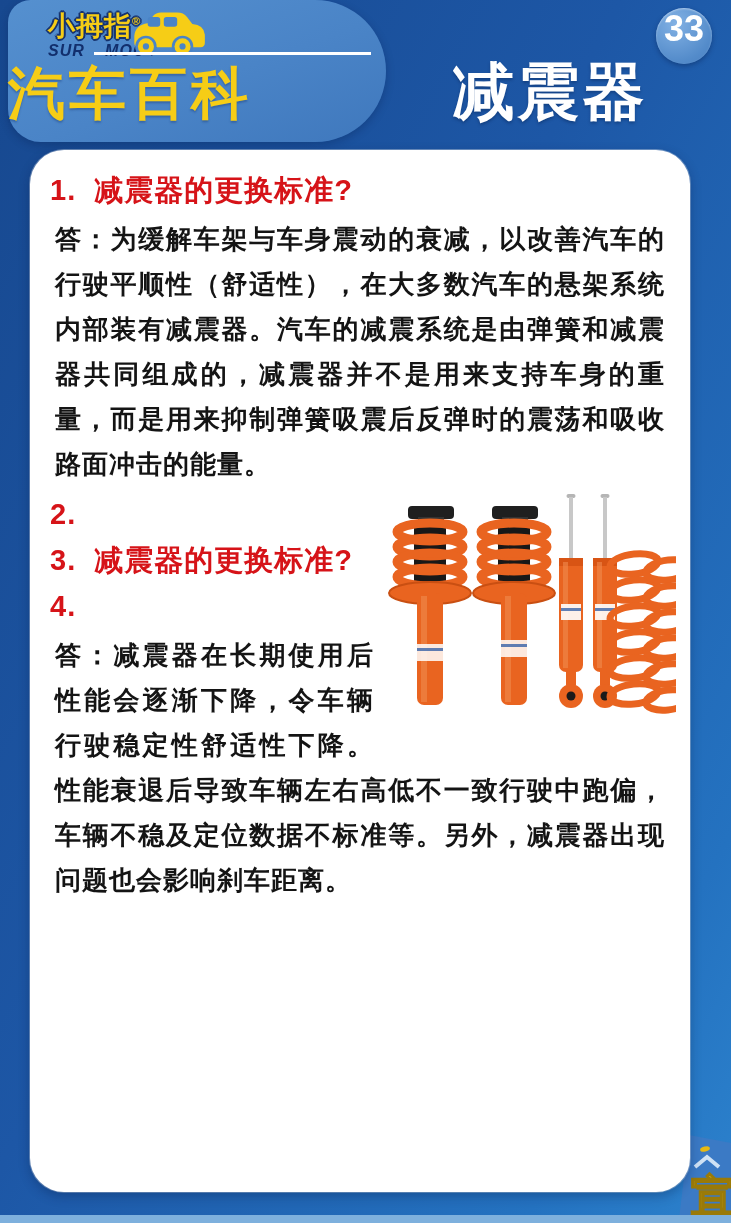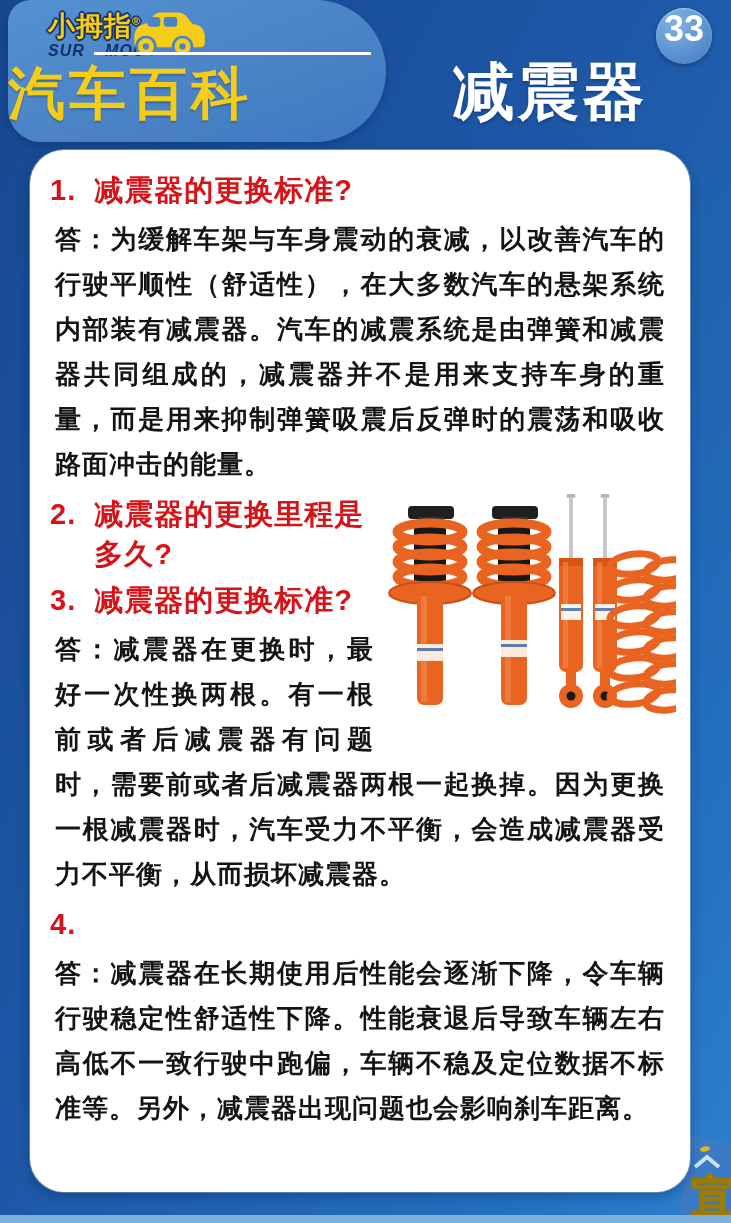--- a/index.html
+++ b/index.html
@@ -207,30 +207,28 @@
             <ellipse cx="0" cy="34" rx="22" ry="10"></ellipse>
             <ellipse cx="0" cy="60" rx="22" ry="10"></ellipse>
             <ellipse cx="0" cy="86" rx="22" ry="10"></ellipse>
             <ellipse cx="0" cy="112" rx="22" ry="10"></ellipse>
             <ellipse cx="0" cy="138" rx="22" ry="10"></ellipse>
           </g>
         </svg>
       </div>
       <div class="qa-heading">
         <span>2.</span>
-          <span>减震器的更换里程是多久?</span>
       </div>
     </section>
 
     <section>
       <div class="qa-heading">
         <span>3.</span>
           <span>减震器的更换标准?</span>
       </div>
-      <p class="qa-answer">答：减震器在更换时，最好一次性换两根。有一根前或者后减震器有问题时，需要前或者后减震器两根一起换掉。因为更换一根减震器时，汽车受力不平衡，会造成减震器受力不平衡，从而损坏减震器。</p>
     </section>
 
     <section>
       <div class="qa-heading">
         <span>4.</span>
       </div>
       <p class="qa-answer">答：减震器在长期使用后性能会逐渐下降，令车辆行驶稳定性舒适性下降。性能衰退后导致车辆左右高低不一致行驶中跑偏，车辆不稳及定位数据不标准等。另外，减震器出现问题也会影响刹车距离。</p>
     </section>
 
   </div>

